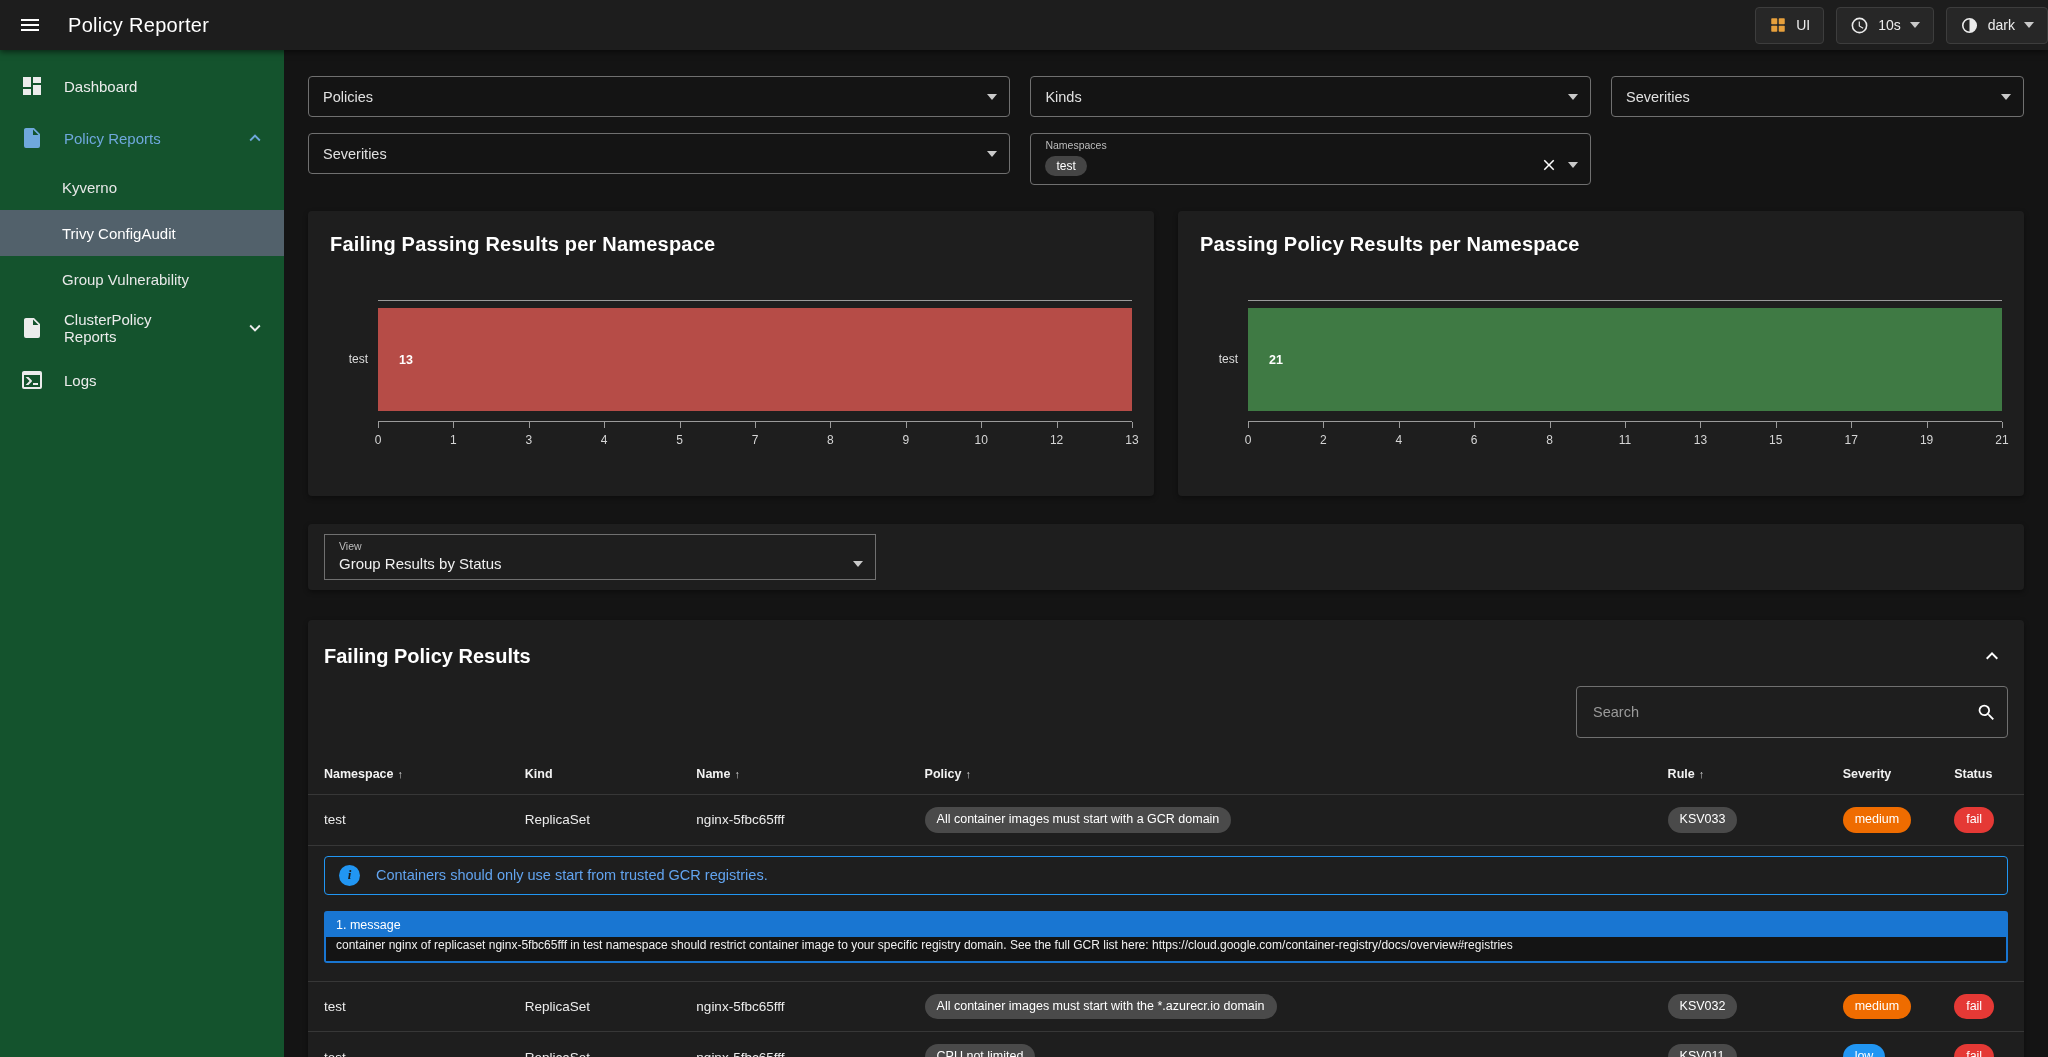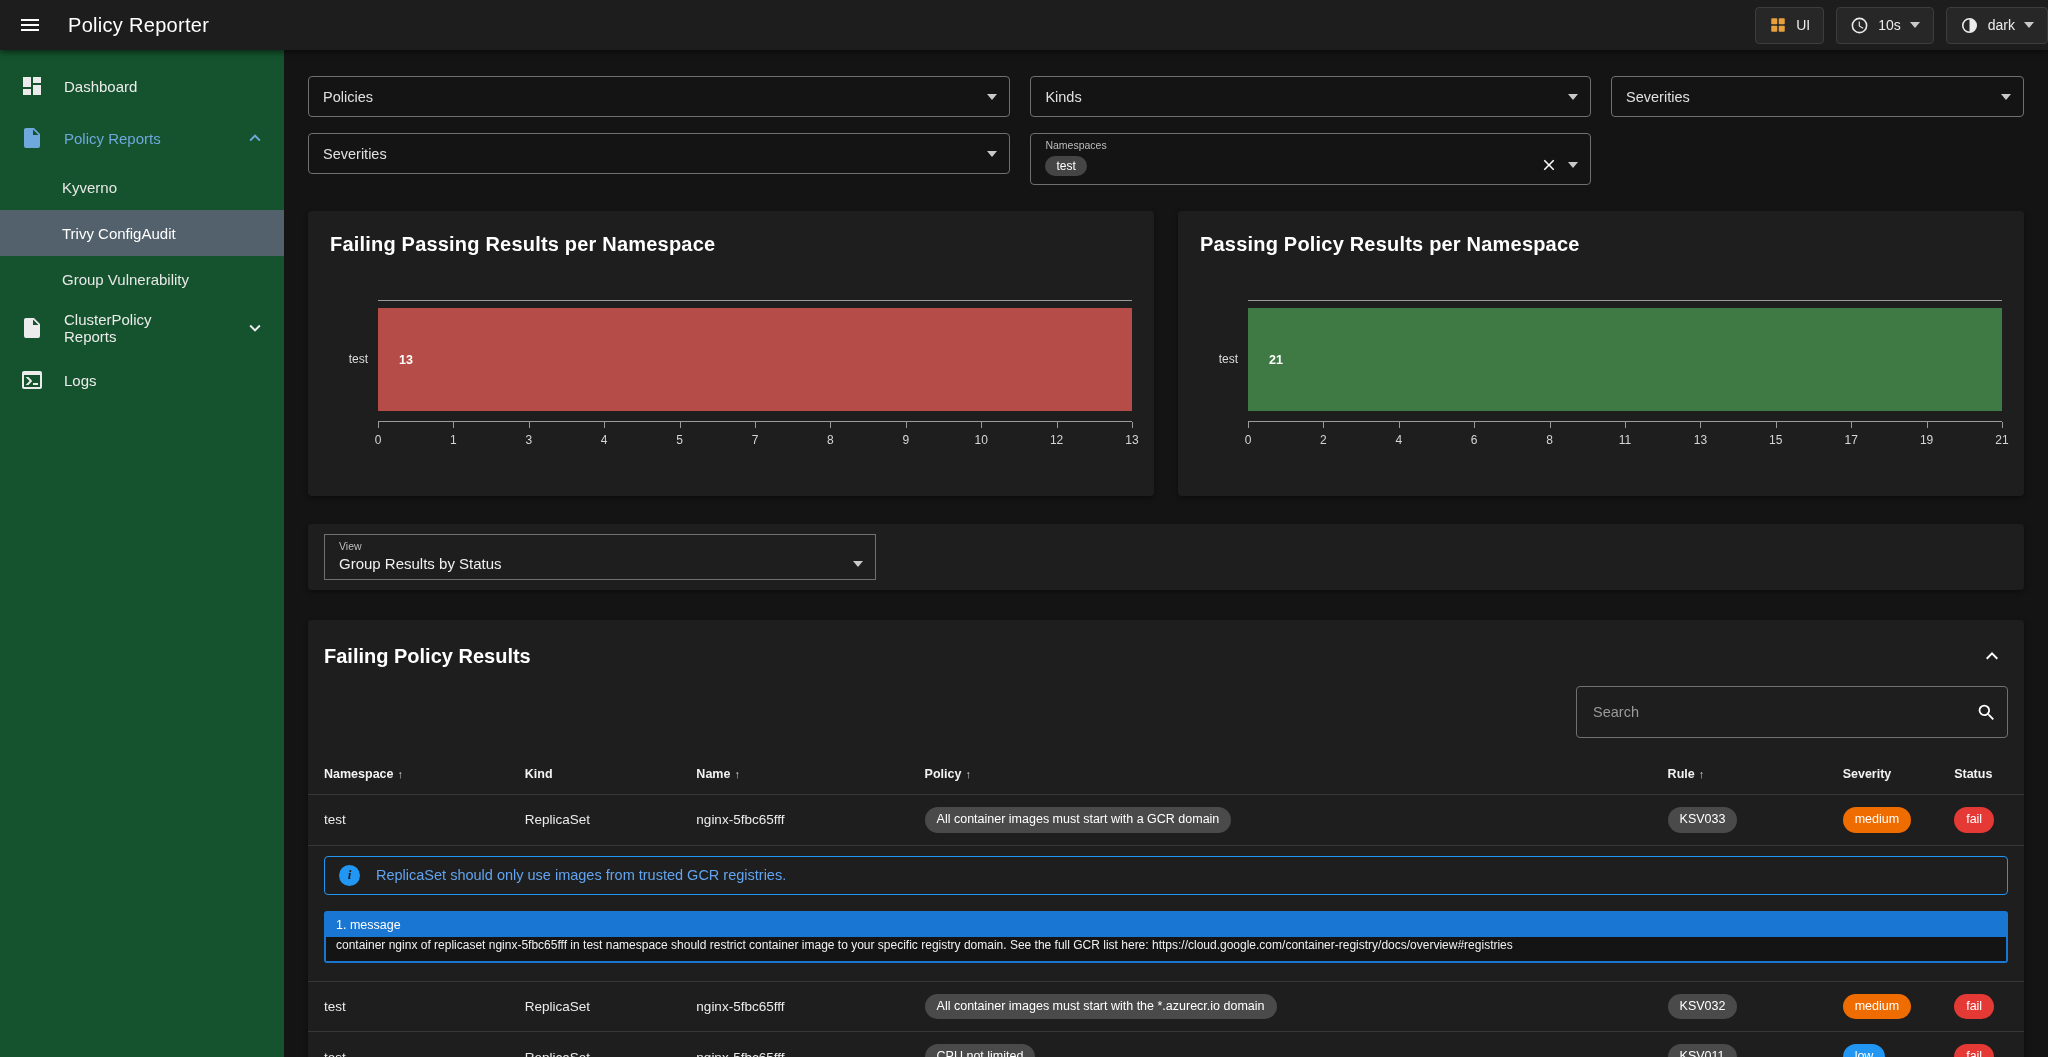--- a/index.html
+++ b/index.html
@@ -399,21 +399,21 @@
             <td>nginx-5fbc65fff</td>
             <td><span class="chip">All container images must start with a GCR domain</span></td>
             <td><span class="chip">KSV033</span></td>
             <td><span class="chip sev-medium">medium</span></td>
             <td><span class="chip status-fail">fail</span></td>
           </tr>
           <tr>
             <td colspan="7" class="expand-cell">
               <div class="info-alert">
                 <span class="info-icon">i</span>
-                <span>ReplicaSet should only use images from trusted GCR registries.</span>
+                <span>Containers should only use start from trusted GCR registries.</span>
               </div>
               <div class="message-block">
                 <div class="message-title">1. message</div>
                 <div class="message-body">container nginx of replicaset nginx-5fbc65fff in test namespace should restrict container image to your specific registry domain. See the full GCR list here: https://cloud.google.com/container-registry/docs/overview#registries</div>
               </div>
             </td>
           </tr>
           <tr>
             <td>test</td>
             <td>ReplicaSet</td>

